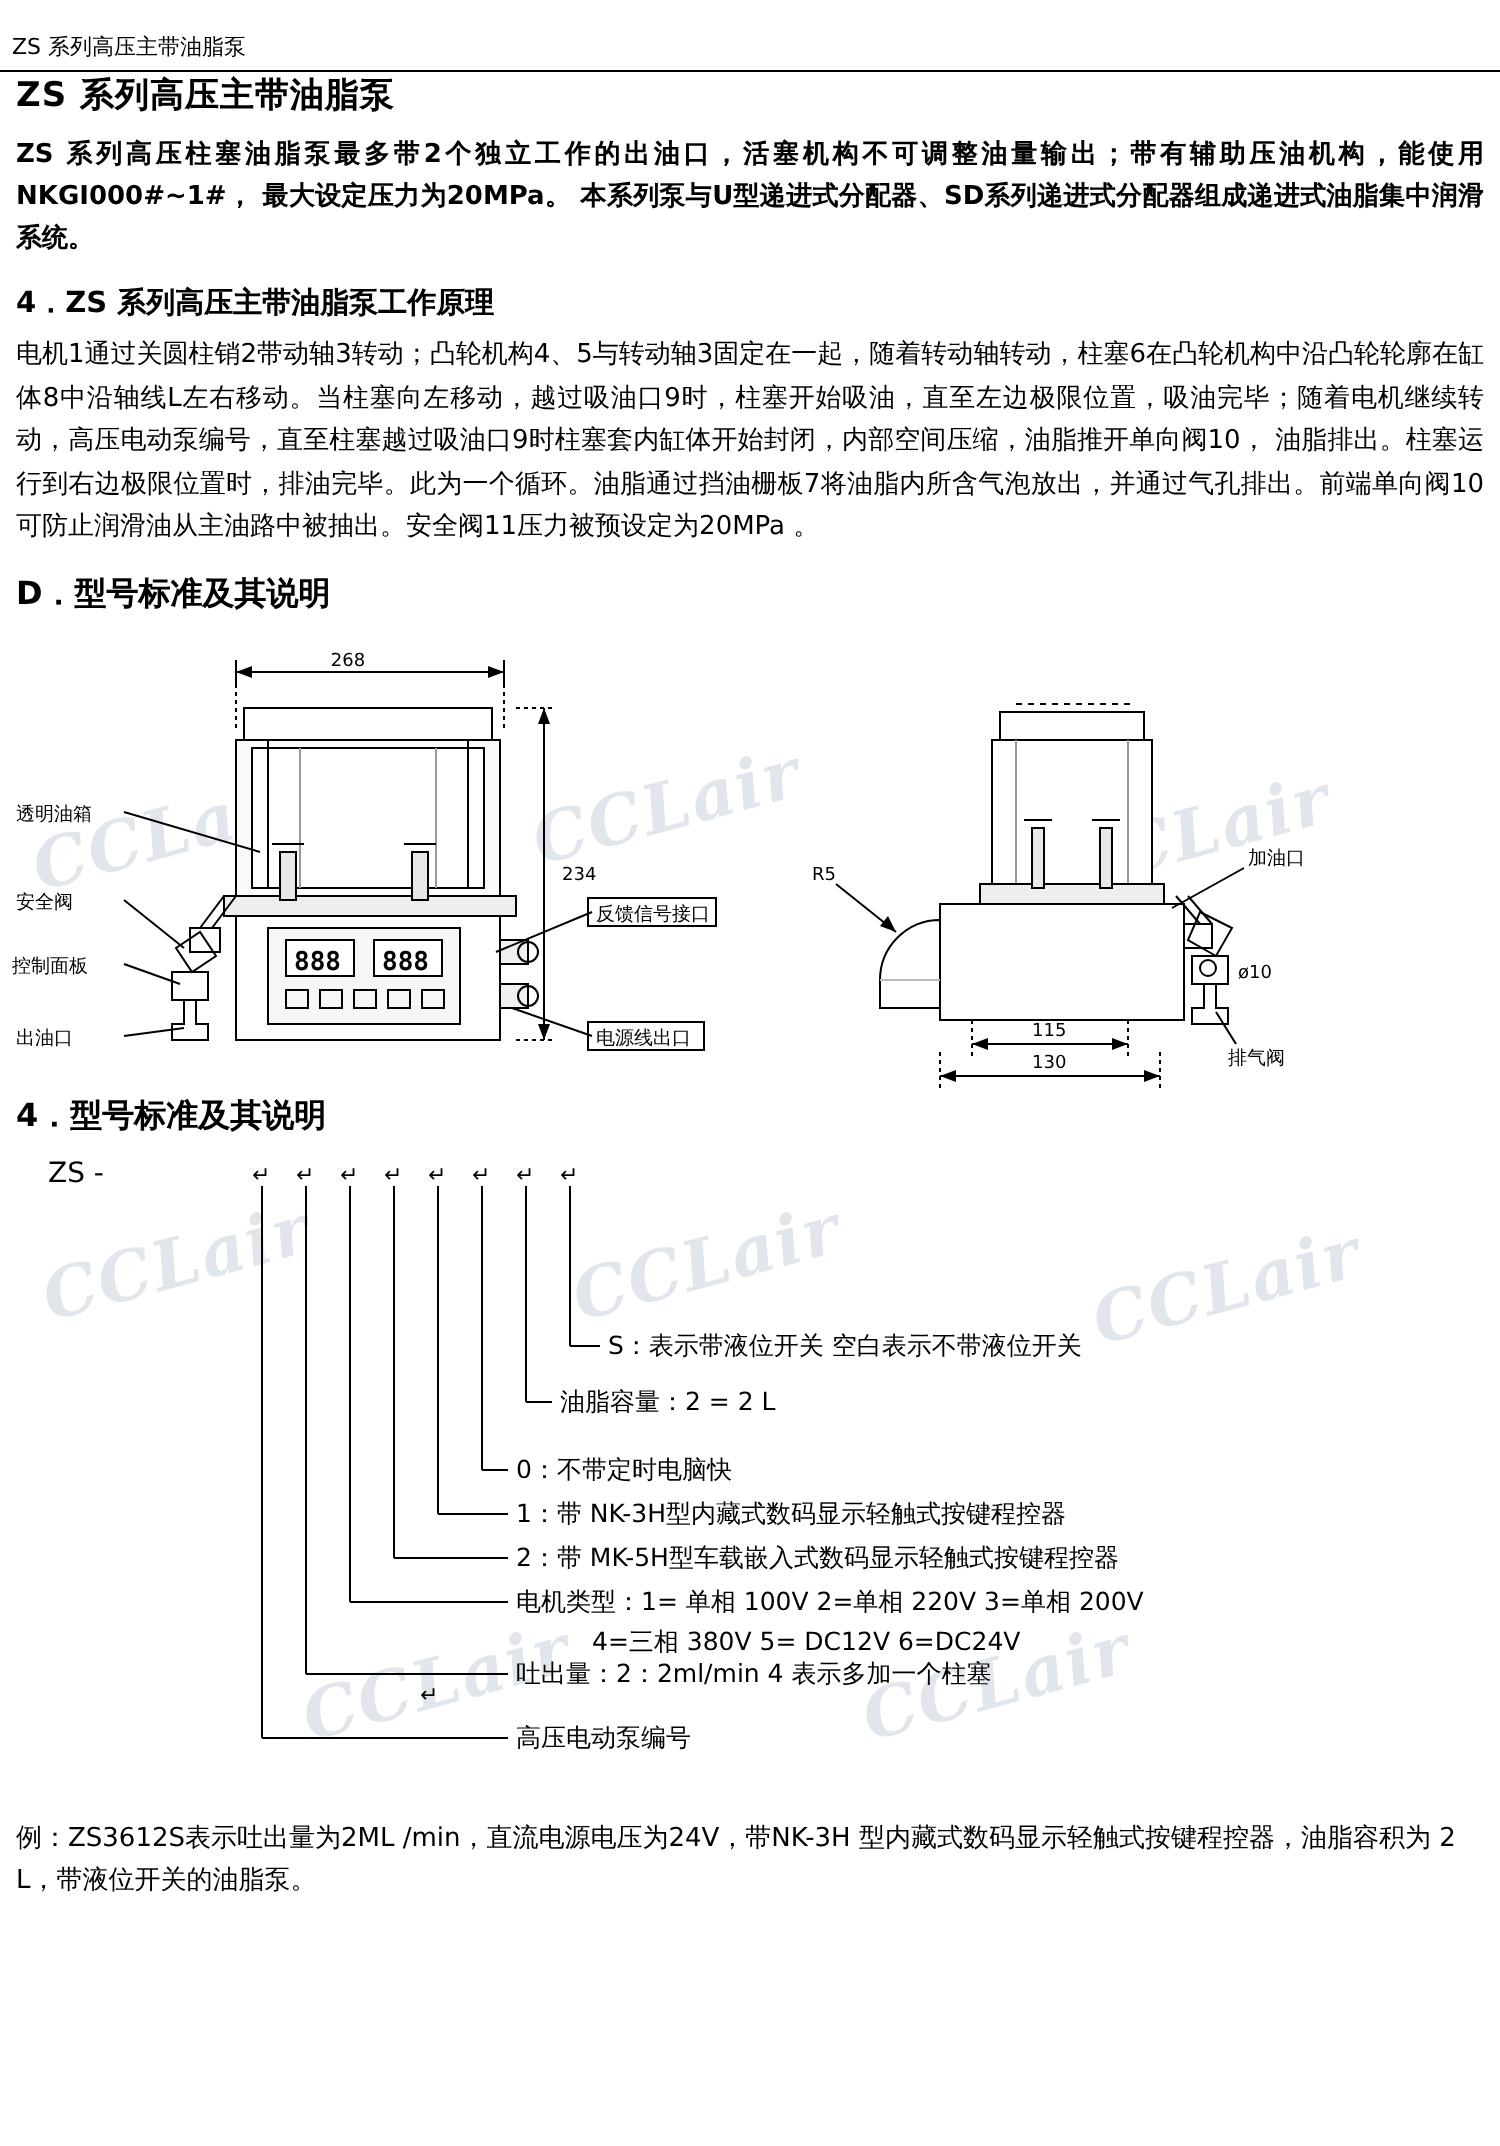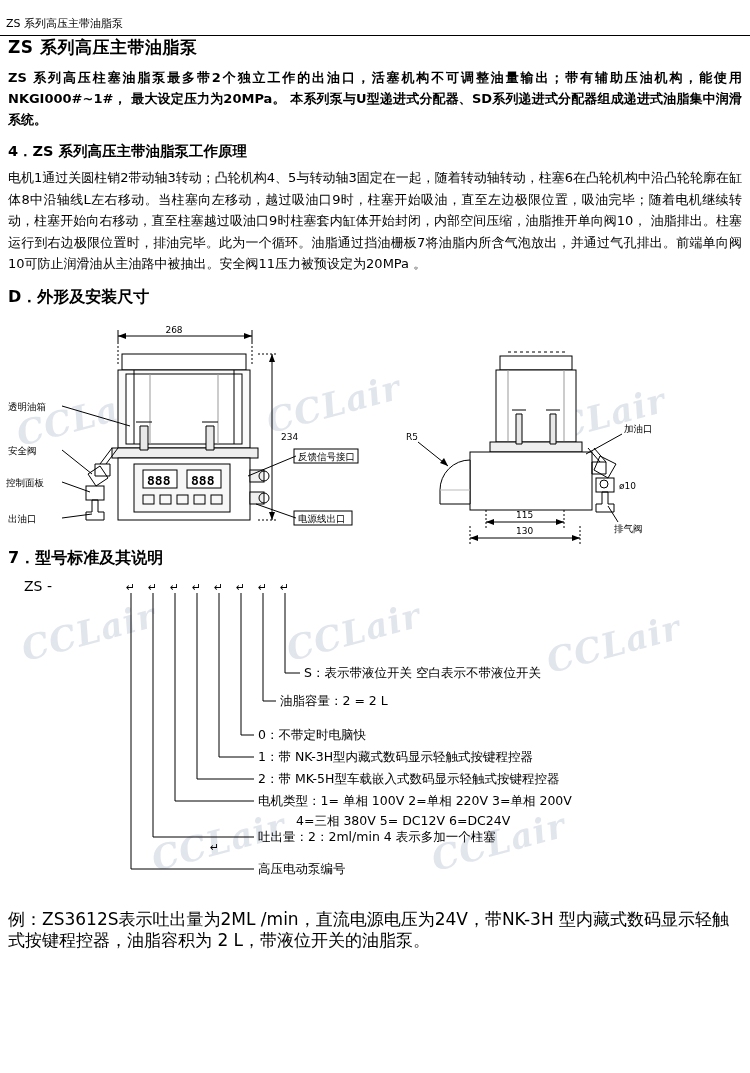--- a/index.html
+++ b/index.html
@@ -71,21 +71,21 @@
 
   
   .model-diagram {
     position: relative;
     width: 604px;
     height: 330px;
   }
   .model-diagram svg { display:block; }
 
   p.example {
-    font-size: 17px;
+    font-size: 13px;
     line-height: 21.5px;
     margin: 4px 8px 0 8px;
   }
 
   
   .wm {
     position: absolute;
     font-family: "DejaVu Serif", "Liberation Serif", serif;
     font-style: italic;
     font-weight: bold;
@@ -125,23 +125,23 @@
 
   <div class="top-header">ZS 系列高压主带油脂泵</div>
 
   <div class="content layer-above">
 
     <h1 class="doc-title">ZS  系列高压主带油脂泵</h1>
 
     <p class="para">ZS 系列高压柱塞油脂泵最多带2个独立工作的出油口，活塞机构不可调整油量输出；带有辅助压油机构，能使用NKGI000#~1#，  最大设定压力为20MPa。  本系列泵与U型递进式分配器、SD系列递进式分配器组成递进式油脂集中润滑系统。</p>
 
     <h2 class="section">4．ZS  系列高压主带油脂泵工作原理</h2>
-    <p class="body-text">电机1通过关圆柱销2带动轴3转动；凸轮机构4、5与转动轴3固定在一起，随着转动轴转动，柱塞6在凸轮机构中沿凸轮轮廓在缸体8中沿轴线L左右移动。当柱塞向左移动，越过吸油口9时，柱塞开始吸油，直至左边极限位置，吸油完毕；随着电机继续转动，柱塞开始向右移动，直至柱塞越过吸油口9时柱塞套内缸体开始封闭，内部空间压缩，油脂推开单向阀10， 油脂排出。柱塞运行到右边极限位置时，排油完毕。此为一个循环。油脂通过挡油栅板7将油脂内所含气泡放出，并通过气孔排出。前端单向阀10可防止润滑油从主油路中被抽出。安全阀11压力被预设定为20MPa 。</p>
-
-    <h2 class="section big">D．外形及安装尺寸</h2>
+    <p class="body-text">电机1通过关圆柱销2带动轴3转动；凸轮机构4、5与转动轴3固定在一起，随着转动轴转动，柱塞6在凸轮机构中沿凸轮轮廓在缸体8中沿轴线L左右移动。当柱塞向左移动，越过吸油口9时，柱塞开始吸油，直至左边极限位置，吸油完毕；随着电机继续转动，高压电动泵编号，直至柱塞越过吸油口9时柱塞套内缸体开始封闭，内部空间压缩，油脂推开单向阀10， 油脂排出。柱塞运行到右边极限位置时，排油完毕。此为一个循环。油脂通过挡油栅板7将油脂内所含气泡放出，并通过气孔排出。前端单向阀10可防止润滑油从主油路中被抽出。安全阀11压力被预设定为20MPa 。</p>
+
+    <h2 class="section big">D．型号标准及其说明</h2>
 
     <div class="drawing">
       <svg width="750" height="232" viewBox="0 0 750 232" xmlns="http://www.w3.org/2000/svg">
         <g stroke="#000" fill="none" stroke-width="1">
 
           <line x1="118" y1="22" x2="252" y2="22"></line>
           <line x1="118" y1="16" x2="118" y2="28"></line>
           <line x1="252" y1="16" x2="252" y2="28"></line>
           <polygon points="118,22 126,19 126,25" fill="#000" stroke="none"></polygon>
           <polygon points="252,22 244,19 244,25" fill="#000" stroke="none"></polygon>
@@ -276,21 +276,21 @@
           <rect x="294" y="197" width="58" height="14"></rect>
         </g>
 
         <g font-family="DejaVu Sans Mono, Liberation Mono, monospace" font-size="13" font-weight="bold" fill="#000">
           <text x="147" y="171">888</text>
           <text x="191" y="171">888</text>
         </g>
       </svg>
     </div>
 
-    <h2 class="section big" style="margin-top:2px;">7．型号标准及其说明</h2>
+    <h2 class="section big" style="margin-top:2px;">4．型号标准及其说明</h2>
 
     <div class="model-diagram">
       <svg width="750" height="330" viewBox="0 0 750 330" xmlns="http://www.w3.org/2000/svg">
         <g stroke="#000" fill="none" stroke-width="1">
 
           <line x1="285" y1="18" x2="285" y2="98"></line>
           <line x1="263" y1="18" x2="263" y2="126"></line>
           <line x1="241" y1="18" x2="241" y2="160"></line>
           <line x1="219" y1="18" x2="219" y2="182"></line>
           <line x1="197" y1="18" x2="197" y2="204"></line>

